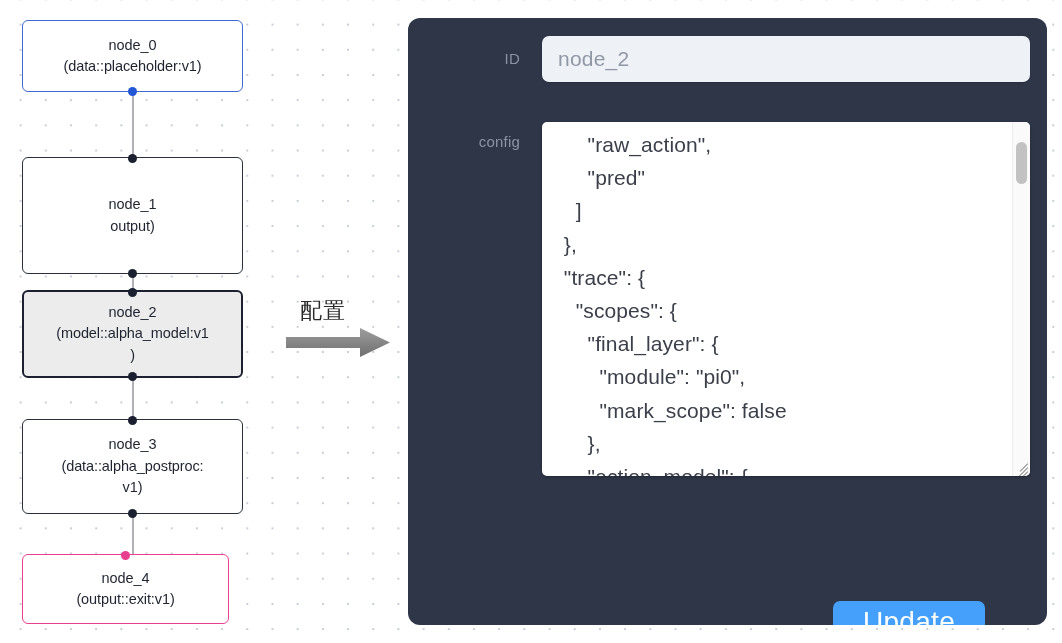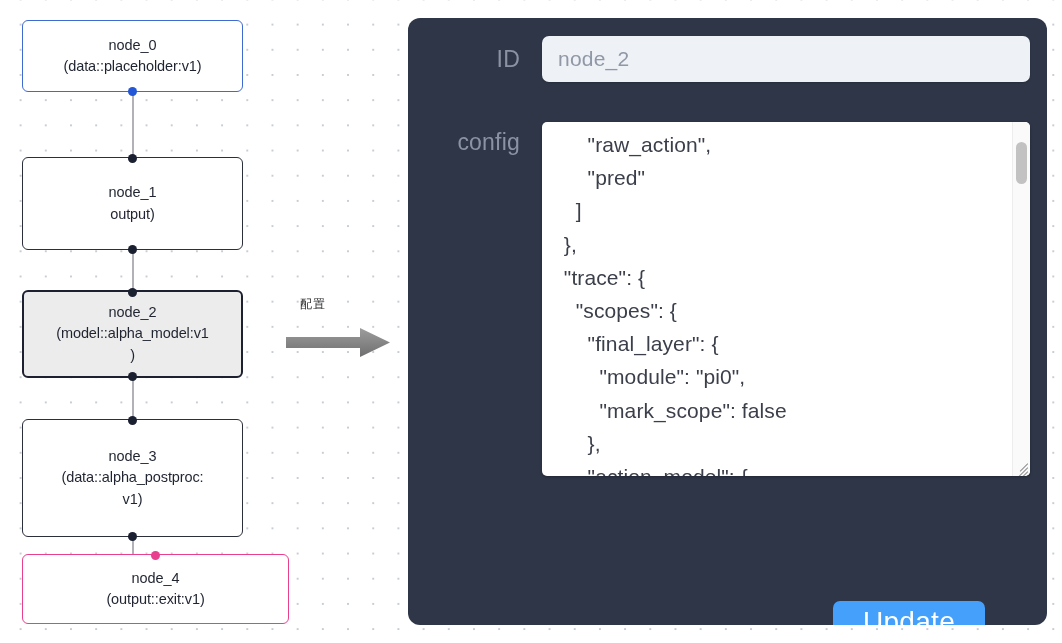--- a/index.html
+++ b/index.html
@@ -79,21 +79,21 @@
     position: absolute;
     left: 286px;
     top: 296px;
     width: 110px;
     height: 62px;
   }
   #arrow-label {
     position: absolute;
     left: 14px;
     top: 0px;
-    font-size: 12px;
+    font-size: 22px;
     color: #2b2b2b;
     font-family: Liberation Sans, sans-serif;
     letter-spacing: 1px;
     white-space: nowrap;
   }
   #arrow-shape { position: absolute; left: 0; top: 32px; }
 
   
   #config-panel {
     position: absolute;
@@ -112,21 +112,21 @@
     align-items: flex-start;
     margin-bottom: 20px;
   }
   .form-label {
     width: 117px;
     flex: 0 0 117px;
     text-align: right;
     padding-right: 22px;
     box-sizing: border-box;
     color: #8b93a3;
-    font-size: 23px;
+    font-size: 15px;
     line-height: 46px;
     letter-spacing: 0.2px;
   }
   .field {
     flex: 1 1 auto;
     box-sizing: border-box;
     height: 46px;
     background: #eef1f6;
     border: none;
     border-radius: 7px;
@@ -238,44 +238,44 @@
     <div class="edge" style="top:250px;height:40px;"></div>
     <div class="edge" style="top:378px;height:41px;"></div>
     <div class="edge" style="top:514px;height:40px;"></div>
 
     <div class="node is-input" style="left:22px;top:20px;width:221px;height:72px;">
       <span class="nl">node_0</span>
       <span class="nl">(data::placeholder:v1)</span>
       <span class="handle bottom blue"></span>
     </div>
 
-    <div class="node" style="left:22px;top:157px;width:221px;height:93px;">
+    <div class="node" style="left:22px;top:157px;width:221px;height:117px;">
       <span class="nl">node_1</span>
       <span class="nl">output)</span>
       <span class="handle top"></span>
       <span class="handle bottom"></span>
     </div>
 
     <div class="node is-selected" style="left:22px;top:290px;width:221px;height:88px;">
       <span class="nl">node_2</span>
       <span class="nl">(model::alpha_model:v1</span>
       <span class="nl">)</span>
       <span class="handle top"></span>
       <span class="handle bottom"></span>
     </div>
 
-    <div class="node" style="left:22px;top:419px;width:221px;height:118px;">
+    <div class="node" style="left:22px;top:419px;width:221px;height:95px;">
       <span class="nl">node_3</span>
       <span class="nl">(data::alpha_postproc:</span>
       <span class="nl">v1)</span>
       <span class="handle top"></span>
       <span class="handle bottom"></span>
     </div>
 
-    <div class="node is-output" style="left:22px;top:554px;width:267px;height:70px;">
+    <div class="node is-output" style="left:22px;top:554px;width:207px;height:70px;">
       <span class="nl">node_4</span>
       <span class="nl">(output::exit:v1)</span>
       <span class="handle top pink"></span>
     </div>
 
     <div id="arrow-group">
       <div id="arrow-label">配置</div>
       <svg id="arrow-shape" width="104" height="30" viewBox="0 0 104 30">
         <defs>
           <linearGradient id="agrad" x1="0" y1="0" x2="0" y2="1">

